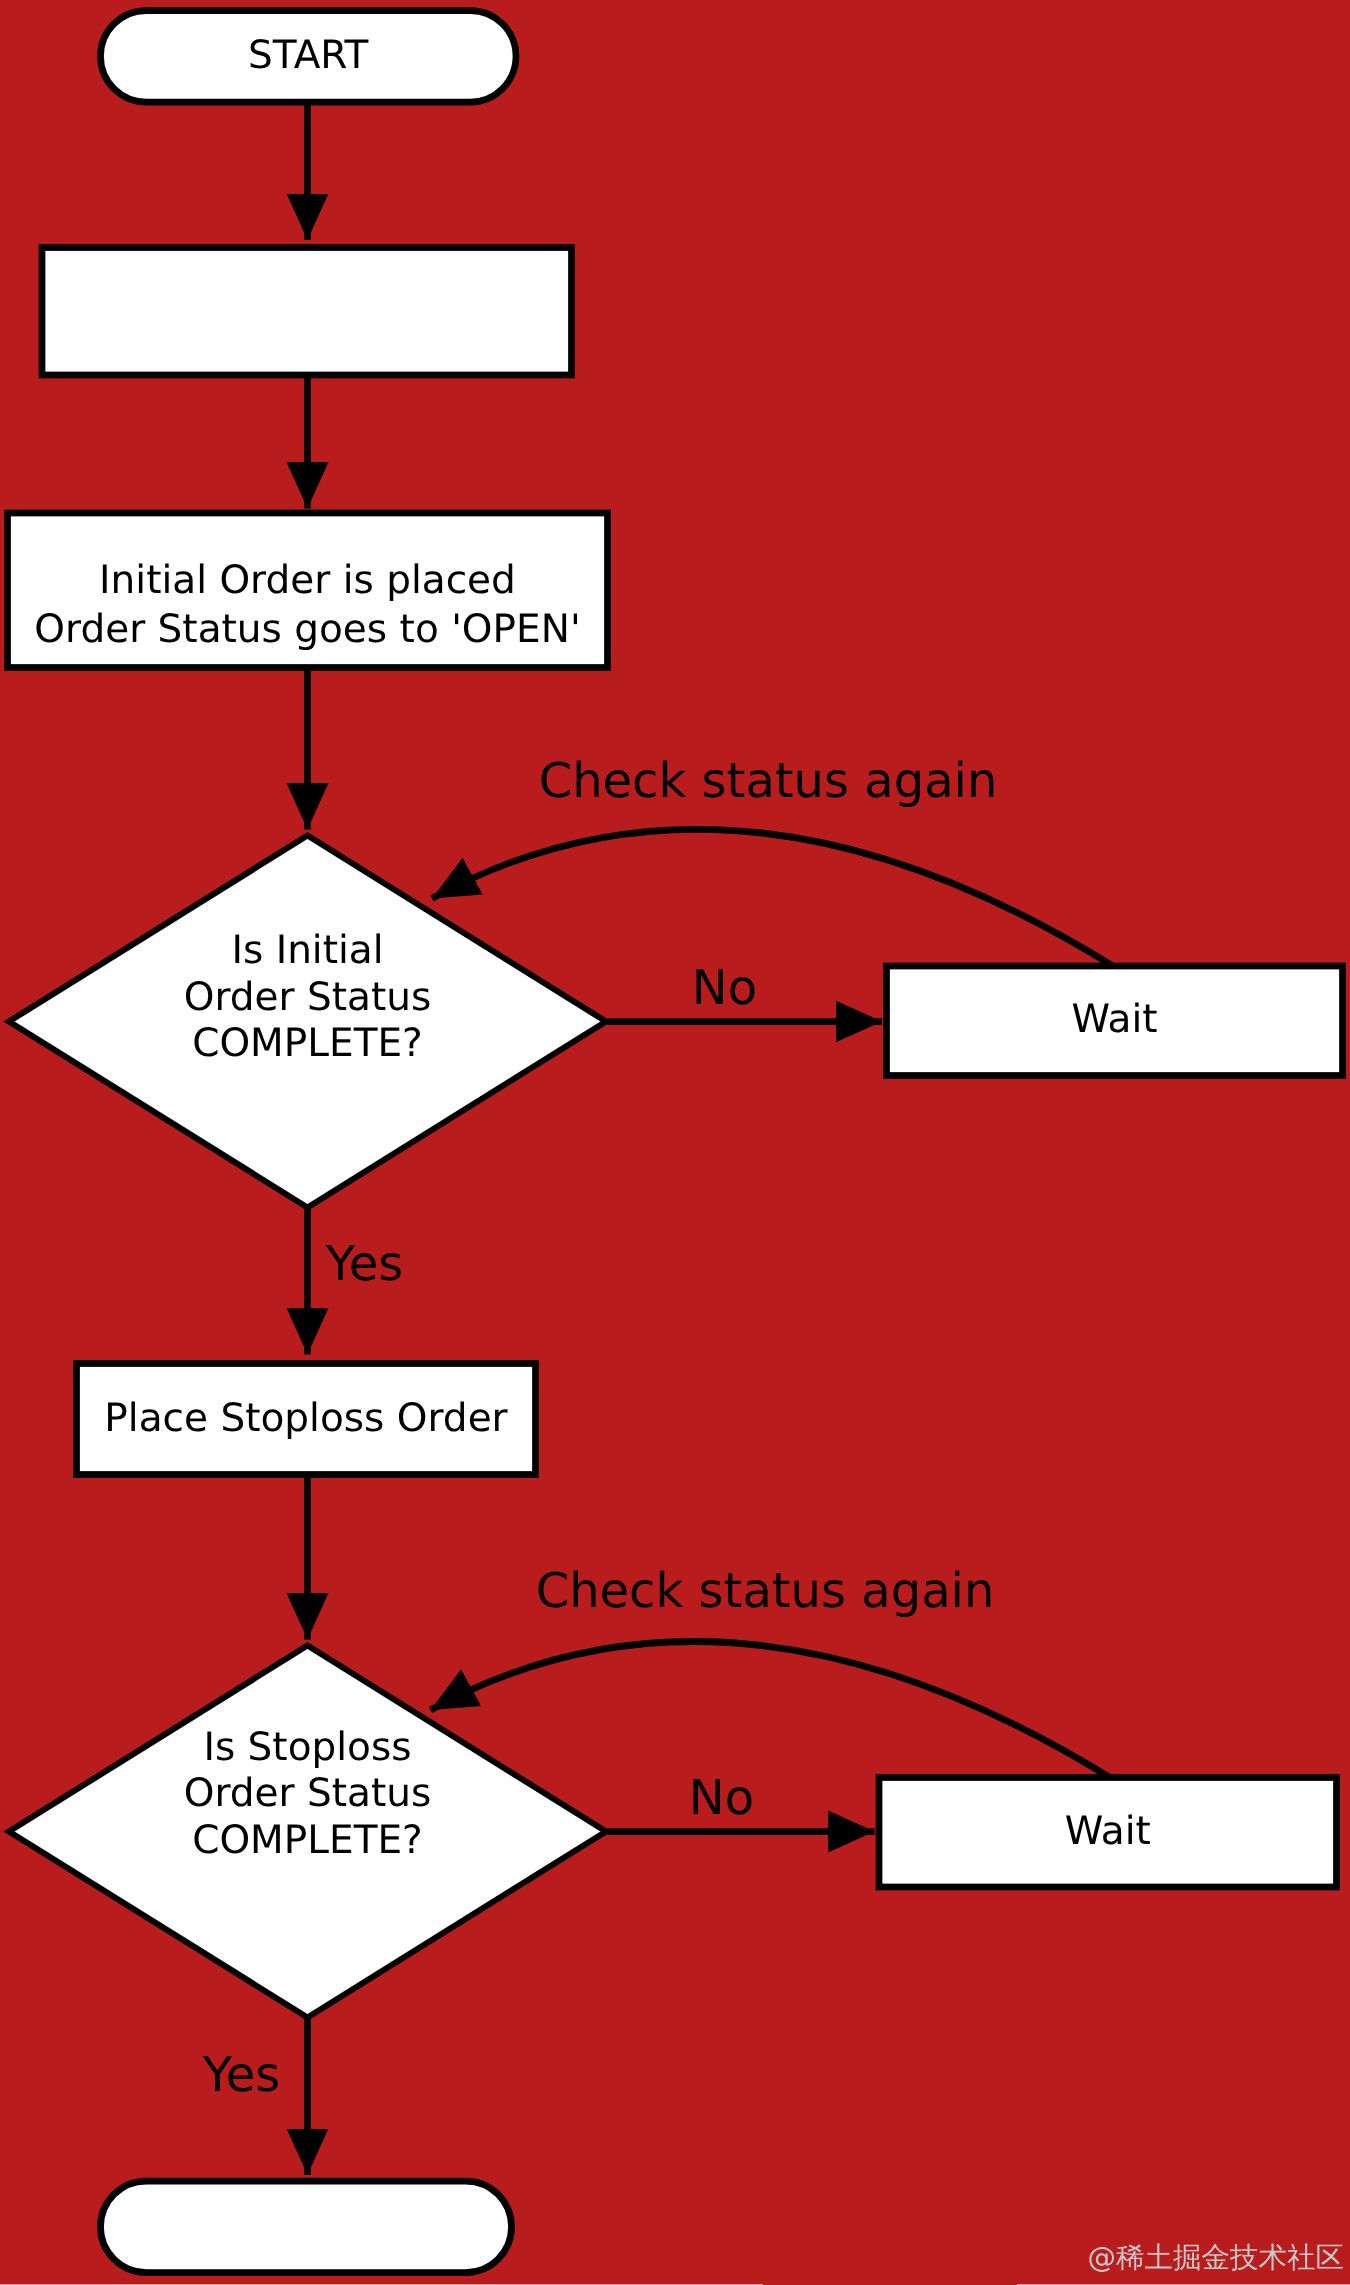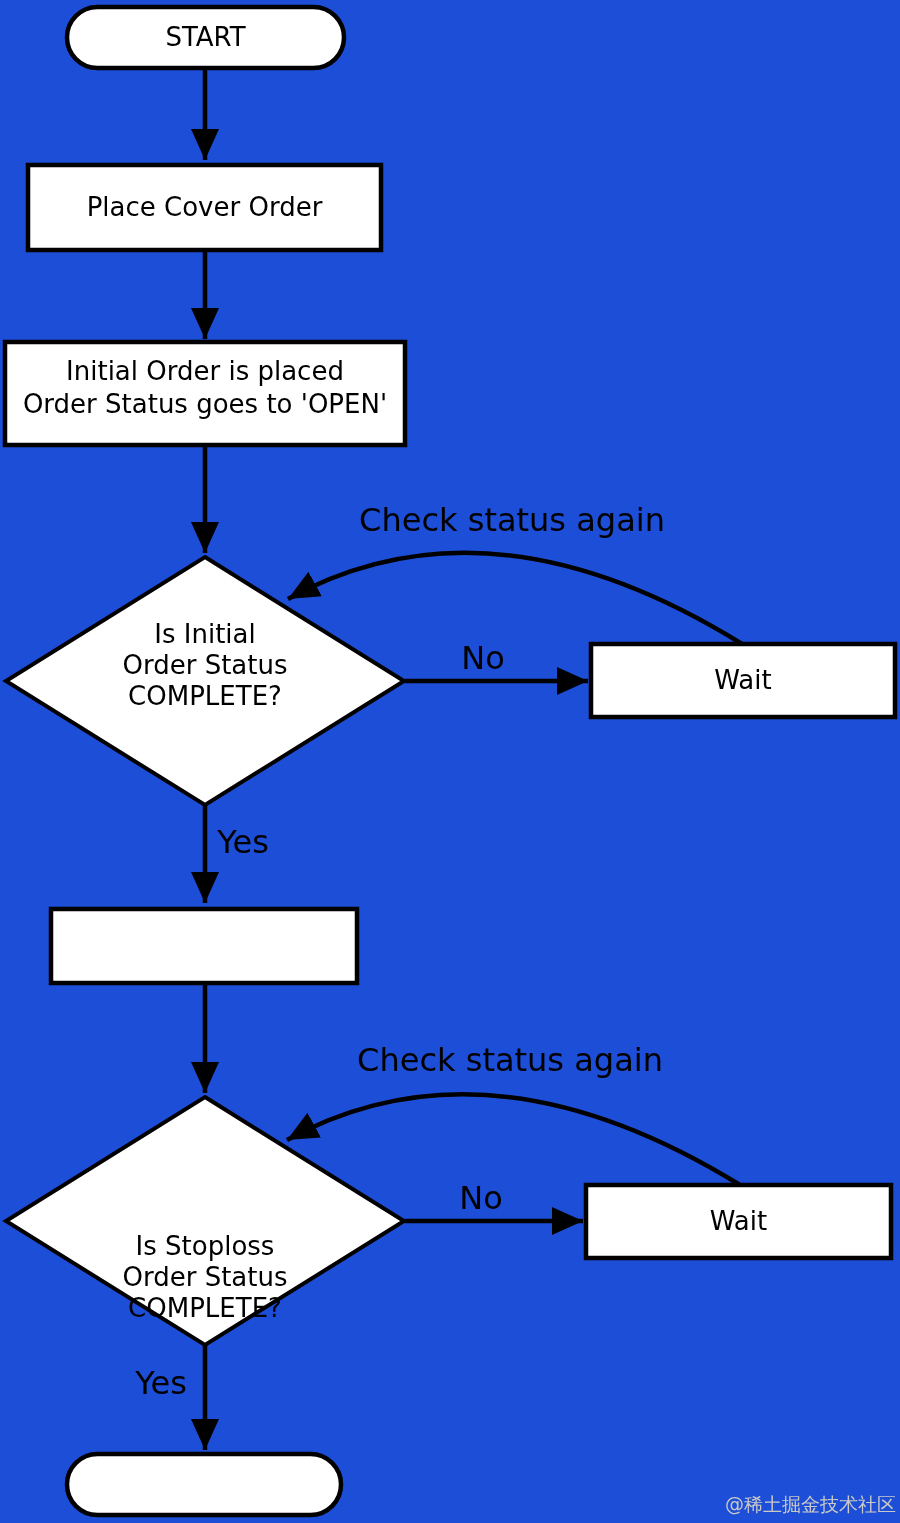--- a/index.html
+++ b/index.html
@@ -4,21 +4,21 @@
 <style>
   html, body {
     margin: 0;
     padding: 0;
     background: #ffffff;
   }
   .stage {
     position: relative;
     width: 900px;
     height: 1523px;
-    background: #1d4ed8;
+    background: #b91c1c;
     font-family: "DejaVu Sans", sans-serif;
     color: #000000;
     overflow: hidden;
   }
   .stage svg.shapes {
     position: absolute;
     left: 0;
     top: 0;
   }
   .node-label {
@@ -87,37 +87,37 @@
     <path d="M742,644 Q490,488 288,599" stroke="#000000" stroke-width="4.5" fill="none" marker-end="url(#arrow)"></path>
     <path d="M205,805 L205,903" stroke="#000000" stroke-width="4.5" fill="none" marker-end="url(#arrow)"></path>
     <path d="M205,985 L205,1093" stroke="#000000" stroke-width="4.5" fill="none" marker-end="url(#arrow)"></path>
     <path d="M405,1221 L583,1221" stroke="#000000" stroke-width="4.5" fill="none" marker-end="url(#arrow)"></path>
     <path d="M740,1185 Q488,1030 287,1140" stroke="#000000" stroke-width="4.5" fill="none" marker-end="url(#arrow)"></path>
     <path d="M205,1345 L205,1450" stroke="#000000" stroke-width="4.5" fill="none" marker-end="url(#arrow)"></path>
   </svg>
 
   <div class="node-label" style="left:67px; top:7px; width:277px; height:61px;">START</div>
 
-  <div class="node-label" style="left:28px; top:165px; width:353px; height:85px;">Place Cover Order</div>
 
-  <div class="node-label multi" style="left:5px; top:336px; width:400px; height:103px;">
+  <div class="node-label multi" style="left:5px; top:352px; width:400px; height:103px;">
     <div>Initial Order is placed</div>
     <div>Order Status goes to 'OPEN'</div>
   </div>
 
   <div class="node-label multi tight" style="left:5px; top:540px; width:400px; height:250px;">
     <div>Is Initial</div>
     <div>Order Status</div>
     <div>COMPLETE?</div>
   </div>
 
   <div class="node-label" style="left:591px; top:644px; width:304px; height:73px;">Wait</div>
 
+  <div class="node-label" style="left:51px; top:909px; width:306px; height:74px;">Place Stoploss Order</div>
 
-  <div class="node-label multi tight" style="left:5px; top:1152px; width:400px; height:250px;">
+  <div class="node-label multi tight" style="left:5px; top:1071px; width:400px; height:250px;">
     <div>Is Stoploss</div>
     <div>Order Status</div>
     <div>COMPLETE?</div>
   </div>
 
   <div class="node-label" style="left:586px; top:1185px; width:305px; height:73px;">Wait</div>
 
 
   <div class="edge-label" style="left:362px; top:504px; width:300px; height:32px;">Check status again</div>
 

